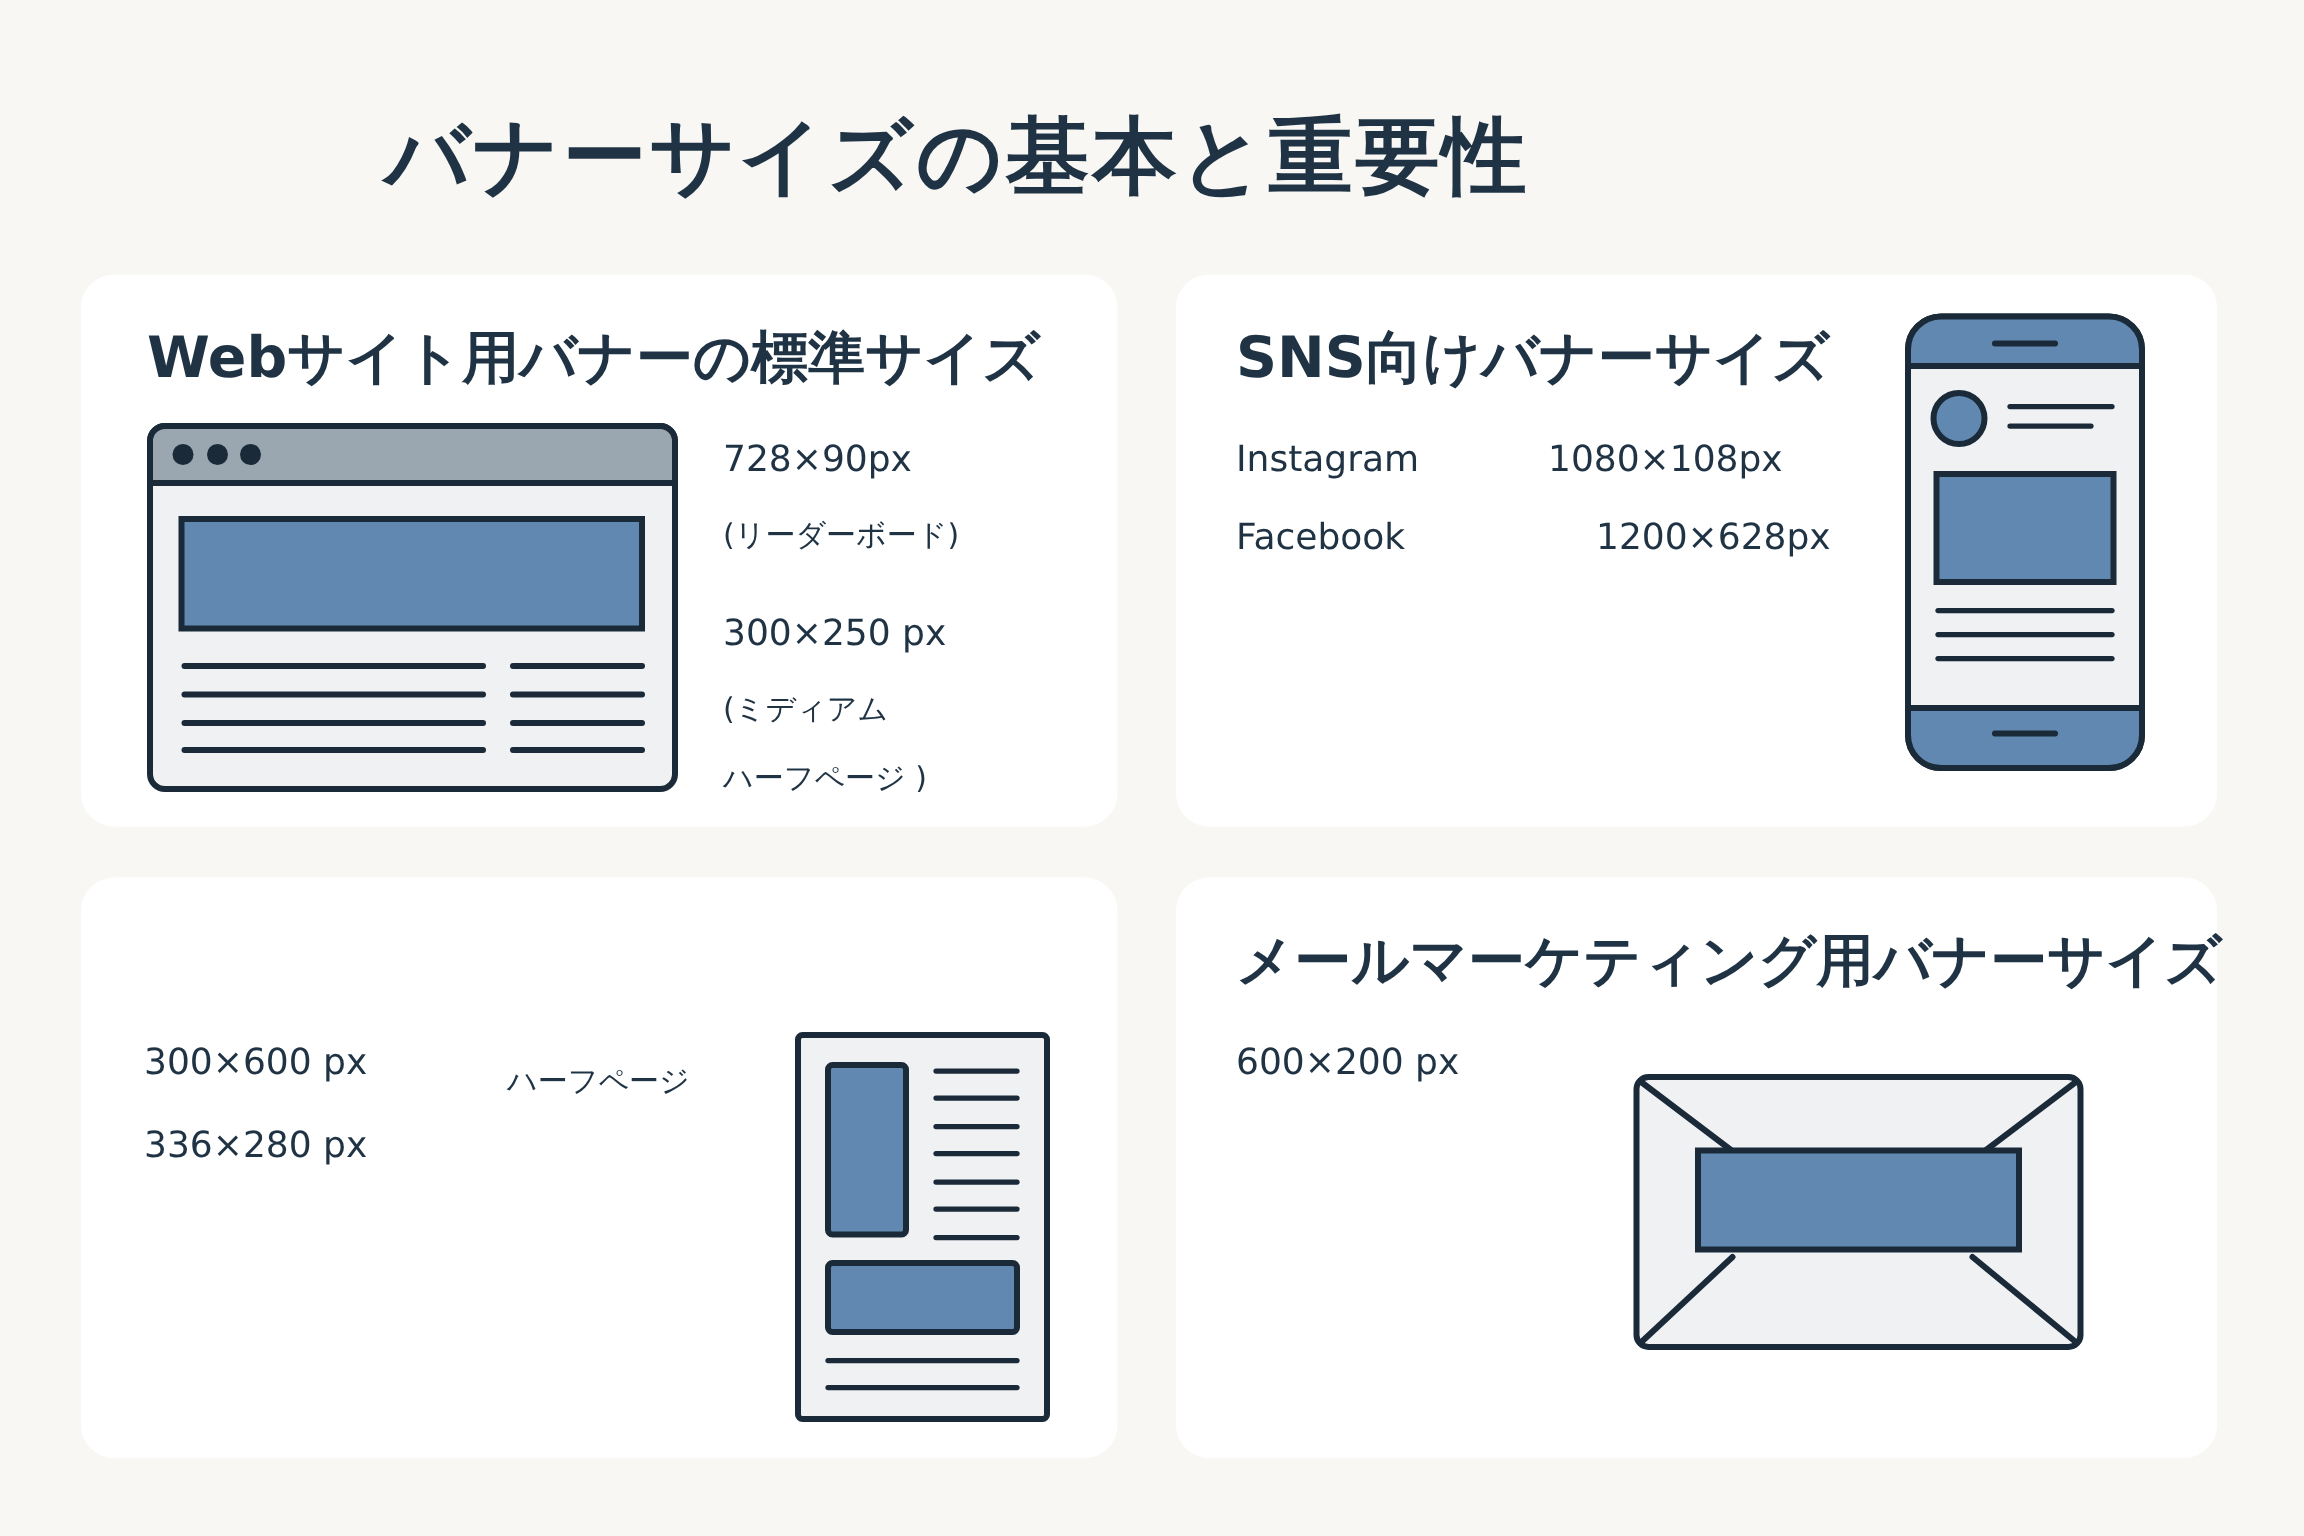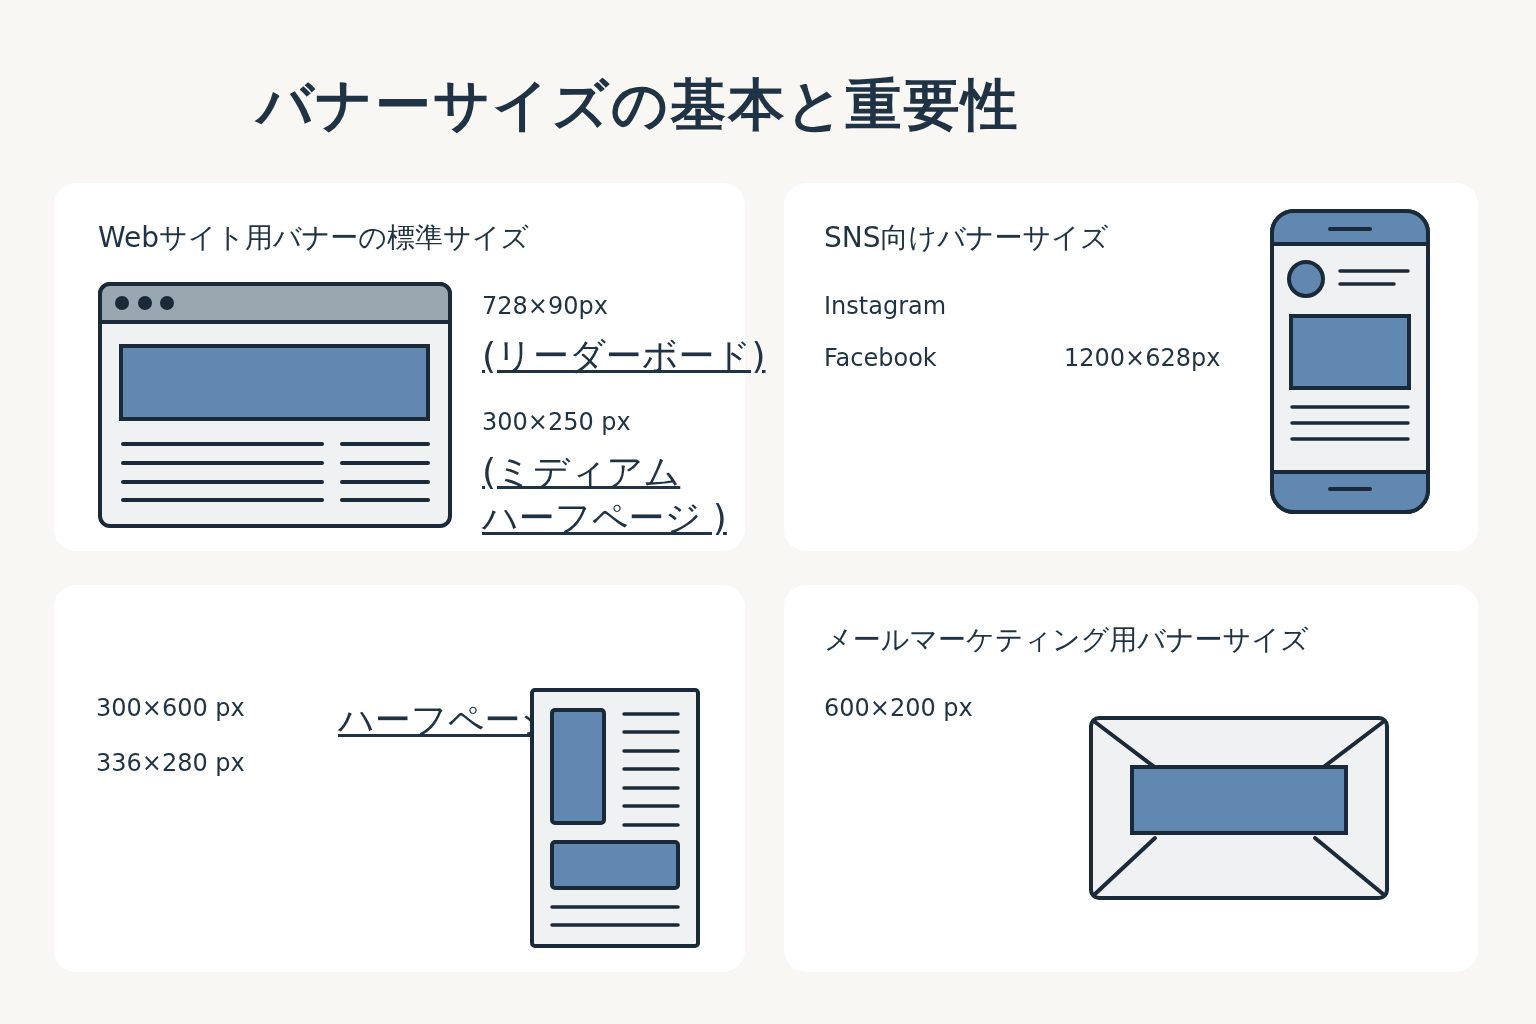--- a/index.html
+++ b/index.html
@@ -16,25 +16,25 @@
     line-height: 110px;
   }
   .card {
     position: absolute; background: #ffffff; border-radius: 22px;
   }
   .card-tl { left: 54px; top: 183px; width: 691px; height: 368px; }
   .card-tr { left: 784px; top: 183px; width: 694px; height: 368px; }
   .card-bl { left: 54px; top: 585px; width: 691px; height: 387px; }
   .card-br { left: 784px; top: 585px; width: 694px; height: 387px; }
   .heading {
-    position: absolute; font-size: 28px; font-weight: normal; white-space: nowrap;
+    position: absolute; font-size: 38px; font-weight: bold; white-space: nowrap;
     line-height: 50px;
   }
   .txt { position: absolute; font-size: 24px; white-space: nowrap; line-height: 46px; }
-  .txt-sm { position: absolute; font-size: 36px; white-space: nowrap; line-height: 46px; text-decoration: underline; }
+  .txt-sm { position: absolute; font-size: 20px; white-space: nowrap; line-height: 46px; }
   svg { position: absolute; overflow: visible; }
 </style>
 </head>
 <body>
 
 <div class="title">バナーサイズの基本と重要性</div>
 
 <div class="card card-tl">
   <div class="heading" style="left:44px; top:30px;">Webサイト用バナーの標準サイズ</div>
 
@@ -61,20 +61,21 @@
   <div class="txt-sm" style="left:428px; top:150px;">(リーダーボード)</div>
   <div class="txt" style="left:428px; top:216px;">300×250 px</div>
   <div class="txt-sm" style="left:428px; top:266px;">(ミディアム</div>
   <div class="txt-sm" style="left:428px; top:312px;">ハーフページ )</div>
 </div>
 
 <div class="card card-tr">
   <div class="heading" style="left:40px; top:30px;">SNS向けバナーサイズ</div>
 
   <div class="txt" style="left:40px; top:100px;">Instagram</div>
+  <div class="txt" style="left:248px; top:100px;">1080×108px</div>
   <div class="txt" style="left:40px; top:152px;">Facebook</div>
   <div class="txt" style="left:248px; top:152px;margin-left:32px;">1200×628px</div>
 
   <svg style="left:486px; top:26px;" width="160" height="305" viewBox="0 0 160 305">
     <rect x="2" y="2" width="156" height="301" rx="22" fill="#f0f1f3" stroke="#1b2a38" stroke-width="4"></rect>
     <path d="M2 35 V24 a22 22 0 0 1 22 -22 H136 a22 22 0 0 1 22 22 V35 Z" fill="#6088b0" stroke="#1b2a38" stroke-width="4"></path>
     <path d="M2 263 V281 a22 22 0 0 0 22 22 H136 a22 22 0 0 0 22 -22 V263 Z" fill="#6088b0" stroke="#1b2a38" stroke-width="4"></path>
     <g stroke="#1b2a38" stroke-width="4" stroke-linecap="round">
       <line x1="60" y1="20" x2="100" y2="20"></line>
       <line x1="60" y1="280" x2="100" y2="280"></line>

